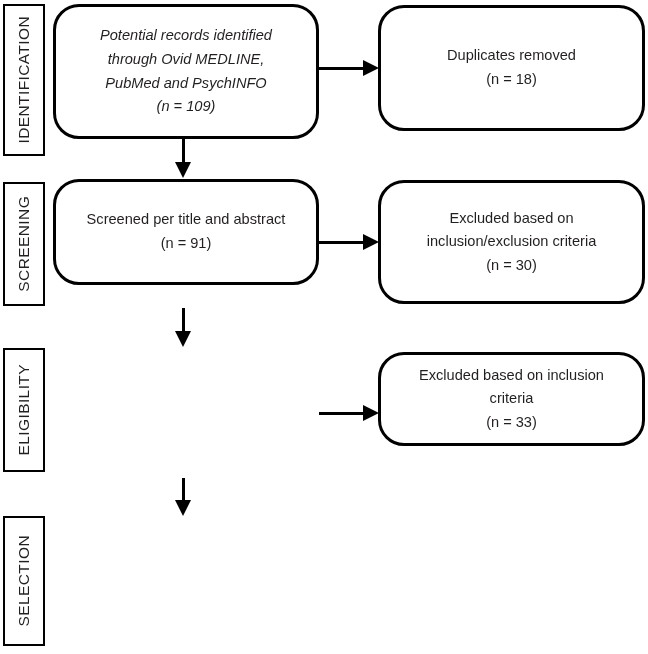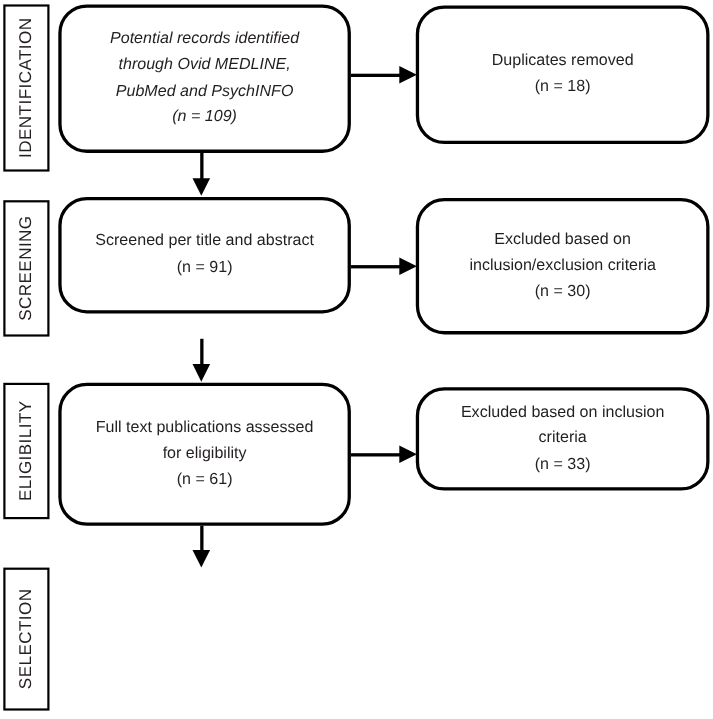--- a/index.html
+++ b/index.html
@@ -123,25 +123,20 @@
 inclusion/exclusion criteria
 (n = 30)</div>
   </div>
 
   <div class="connector" style="left:319px; top:241px; width:46px; height:2.6px;"></div>
   <div class="arrow-head-right" style="left:363px; top:234px;"></div>
 
   <div class="connector" style="left:182px; top:308px; width:2.6px; height:29px;"></div>
   <div class="arrow-head-down" style="left:175px; top:331px;"></div>
 
-  <div class="node-box" style="left:53px; top:348px; width:266px; height:130px;">
-    <div class="node-text">Full text publications assessed
-for eligibility
-(n = 61)</div>
-  </div>
 
   <div class="node-box" style="left:378px; top:352px; width:267px; height:94px;">
     <div class="node-text">Excluded based on inclusion
 criteria
 (n = 33)</div>
   </div>
 
   <div class="connector" style="left:319px; top:412px; width:46px; height:2.6px;"></div>
   <div class="arrow-head-right" style="left:363px; top:405px;"></div>
 

